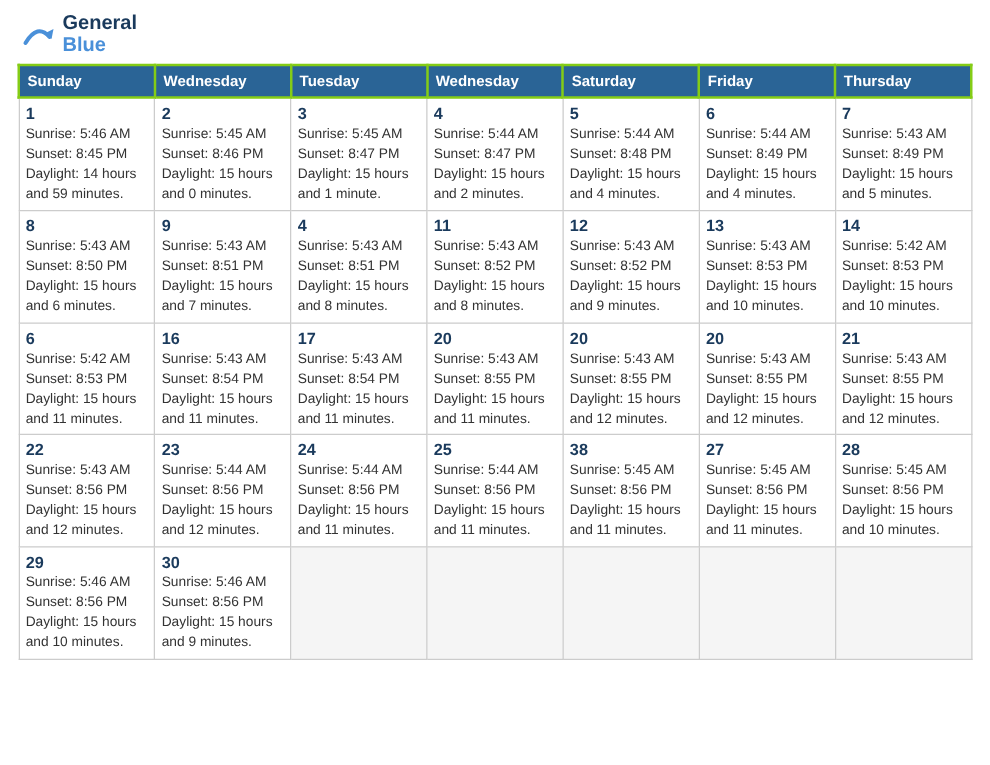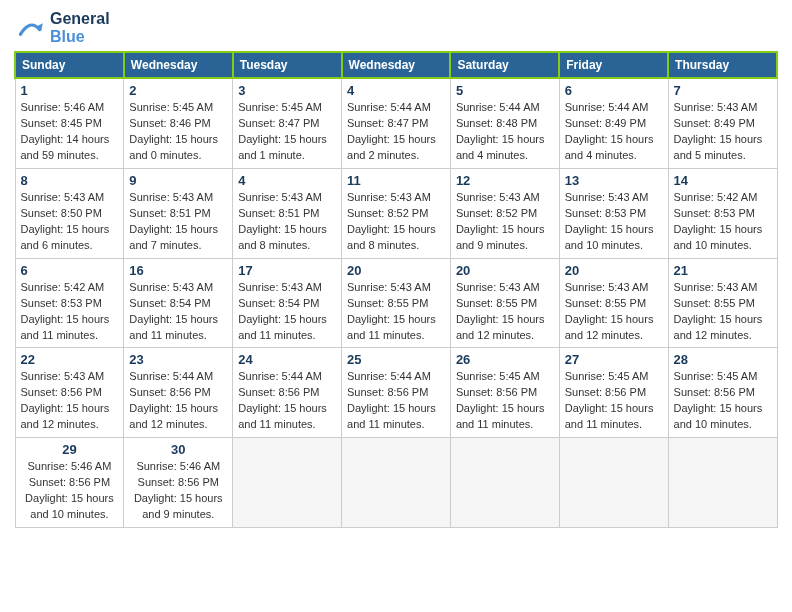--- a/index.html
+++ b/index.html
@@ -62,21 +62,20 @@
     }
     .calendar-table td {
       border: 1px solid #ccc;
       vertical-align: top;
       padding: 4px 5px;
       height: 85px;
       background: #fff;
     }
     .calendar-table tr:last-child td {
       height: 75px;
-      text-align: center;
     }
     .cell-empty {
       background: #f5f5f5 !important;
     }
     .day-num {
       font-size: 13px;
       font-weight: bold;
       color: #1a3a5c;
       display: block;
       margin-bottom: 2px;
@@ -297,21 +296,21 @@
 and 11 minutes.</div>
           </td>
           <td>
             <span class="day-num">25</span>
             <div class="cell-text" style="white-space: pre-line;">Sunrise: 5:44 AM
 Sunset: 8:56 PM
 Daylight: 15 hours
 and 11 minutes.</div>
           </td>
           <td>
-            <span class="day-num">26</span>
+            <span class="day-num">38</span>
             <div class="cell-text" style="white-space: pre-line;">Sunrise: 5:45 AM
 Sunset: 8:56 PM
 Daylight: 15 hours
 and 11 minutes.</div>
           </td>
           <td>
             <span class="day-num">27</span>
             <div class="cell-text" style="white-space: pre-line;">Sunrise: 5:45 AM
 Sunset: 8:56 PM
 Daylight: 15 hours

